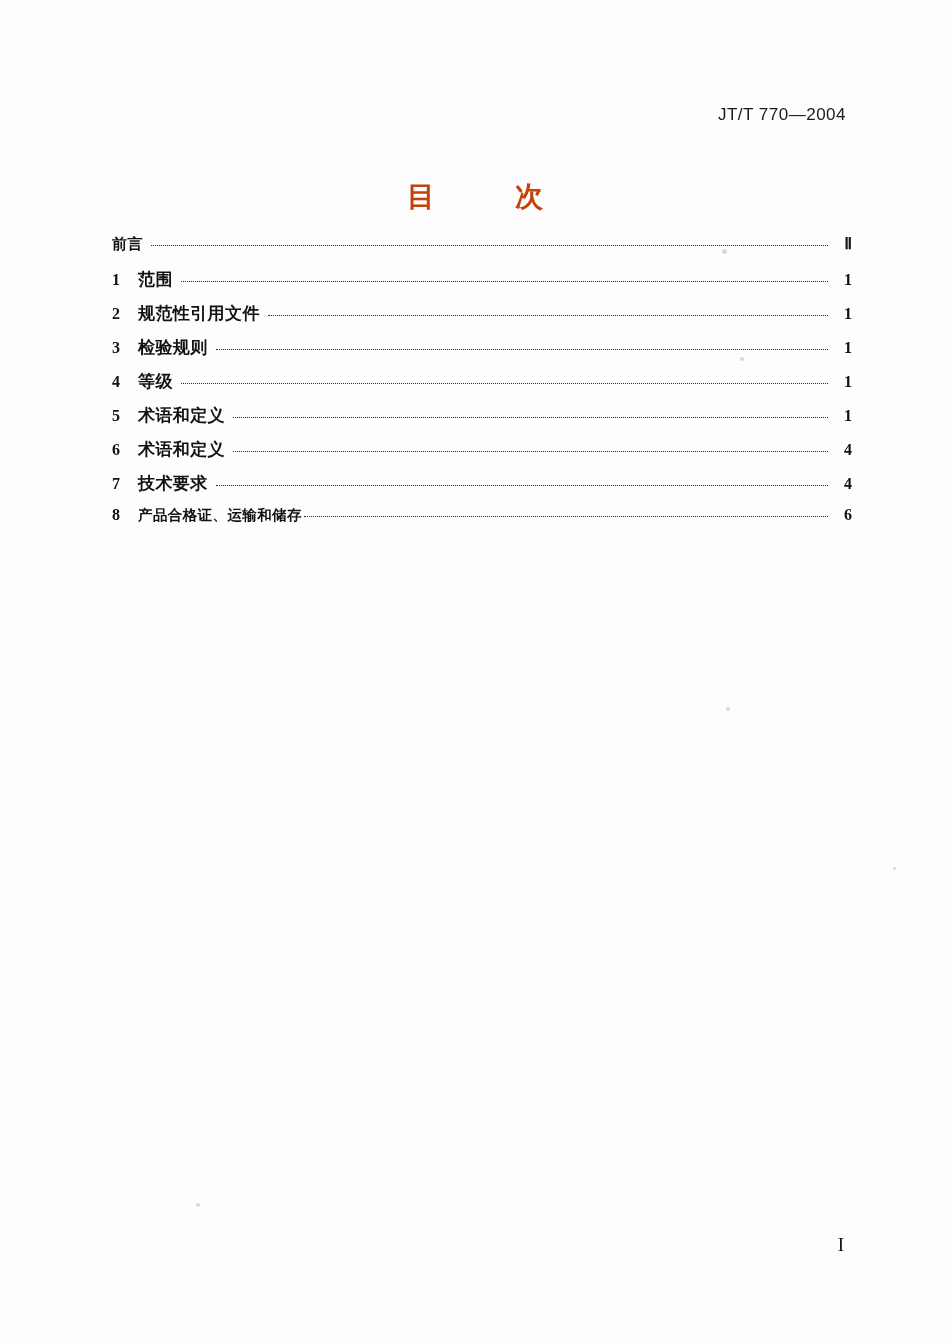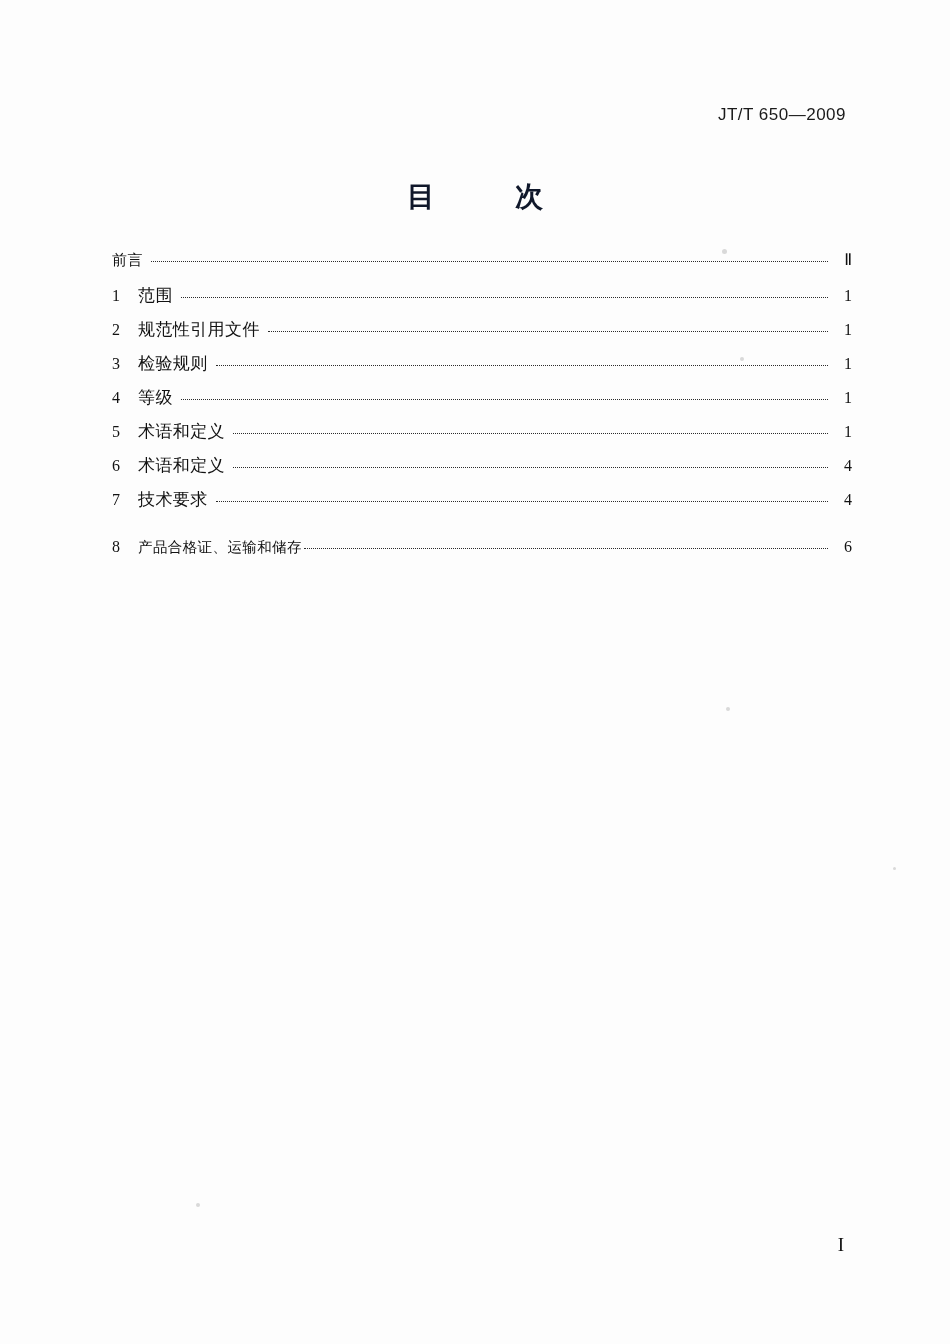--- a/index.html
+++ b/index.html
@@ -39,29 +39,30 @@
     position: absolute;
     top: 178px;
     left: 0;
     right: 0;
     text-align: center;
     font-family: "DejaVu Sans", sans-serif;
     font-weight: bold;
     font-size: 28px;
     letter-spacing: 26px;
     text-indent: 26px;
-    color: #0f172a;
+    color: #c2410c;
   }
 
   
   .toc {
     position: absolute;
-    top: 250px;
+    top: 234px;
     left: 112px;
     width: 740px;
+    font-weight: bold;
   }
 
   .toc-row {
     display: flex;
     align-items: baseline;
     height: 34px;
     font-size: 16px;
     color: #121212;
     font-family: "DejaVu Sans", "Liberation Sans", sans-serif;
   }
@@ -77,21 +78,20 @@
   .toc-label {
     flex: 0 0 auto;
     white-space: nowrap;
     font-size: 17px;
     letter-spacing: 0.4px;
     color: #121212;
   }
 
   .toc-label.small {
     font-size: 14.5px;
-    margin-top: 16px;
   }
 
   .toc-dots {
     flex: 1 1 auto;
     margin: 0 6px 0 8px;
     position: relative;
     top: -3px;
     border-bottom: 1.6px dotted #2b2b2b;
     height: 1px;
   }
@@ -133,21 +133,21 @@
     position: absolute;
     background: #d9d9d9;
     border-radius: 50%;
   }
 </style>
 </head>
 <body>
 
 <div class="page">
 
-  <div class="std-number">JT/T 650—2009</div>
+  <div class="std-number">JT/T 770—2004</div>
 
   <div class="toc-title">目　次</div>
 
   <div class="toc">
 
     <div class="toc-row preface">
       <span class="toc-num"></span>
       <span class="toc-label">前言</span>
       <span class="toc-dots"></span>
       <span class="toc-page">Ⅱ</span>

